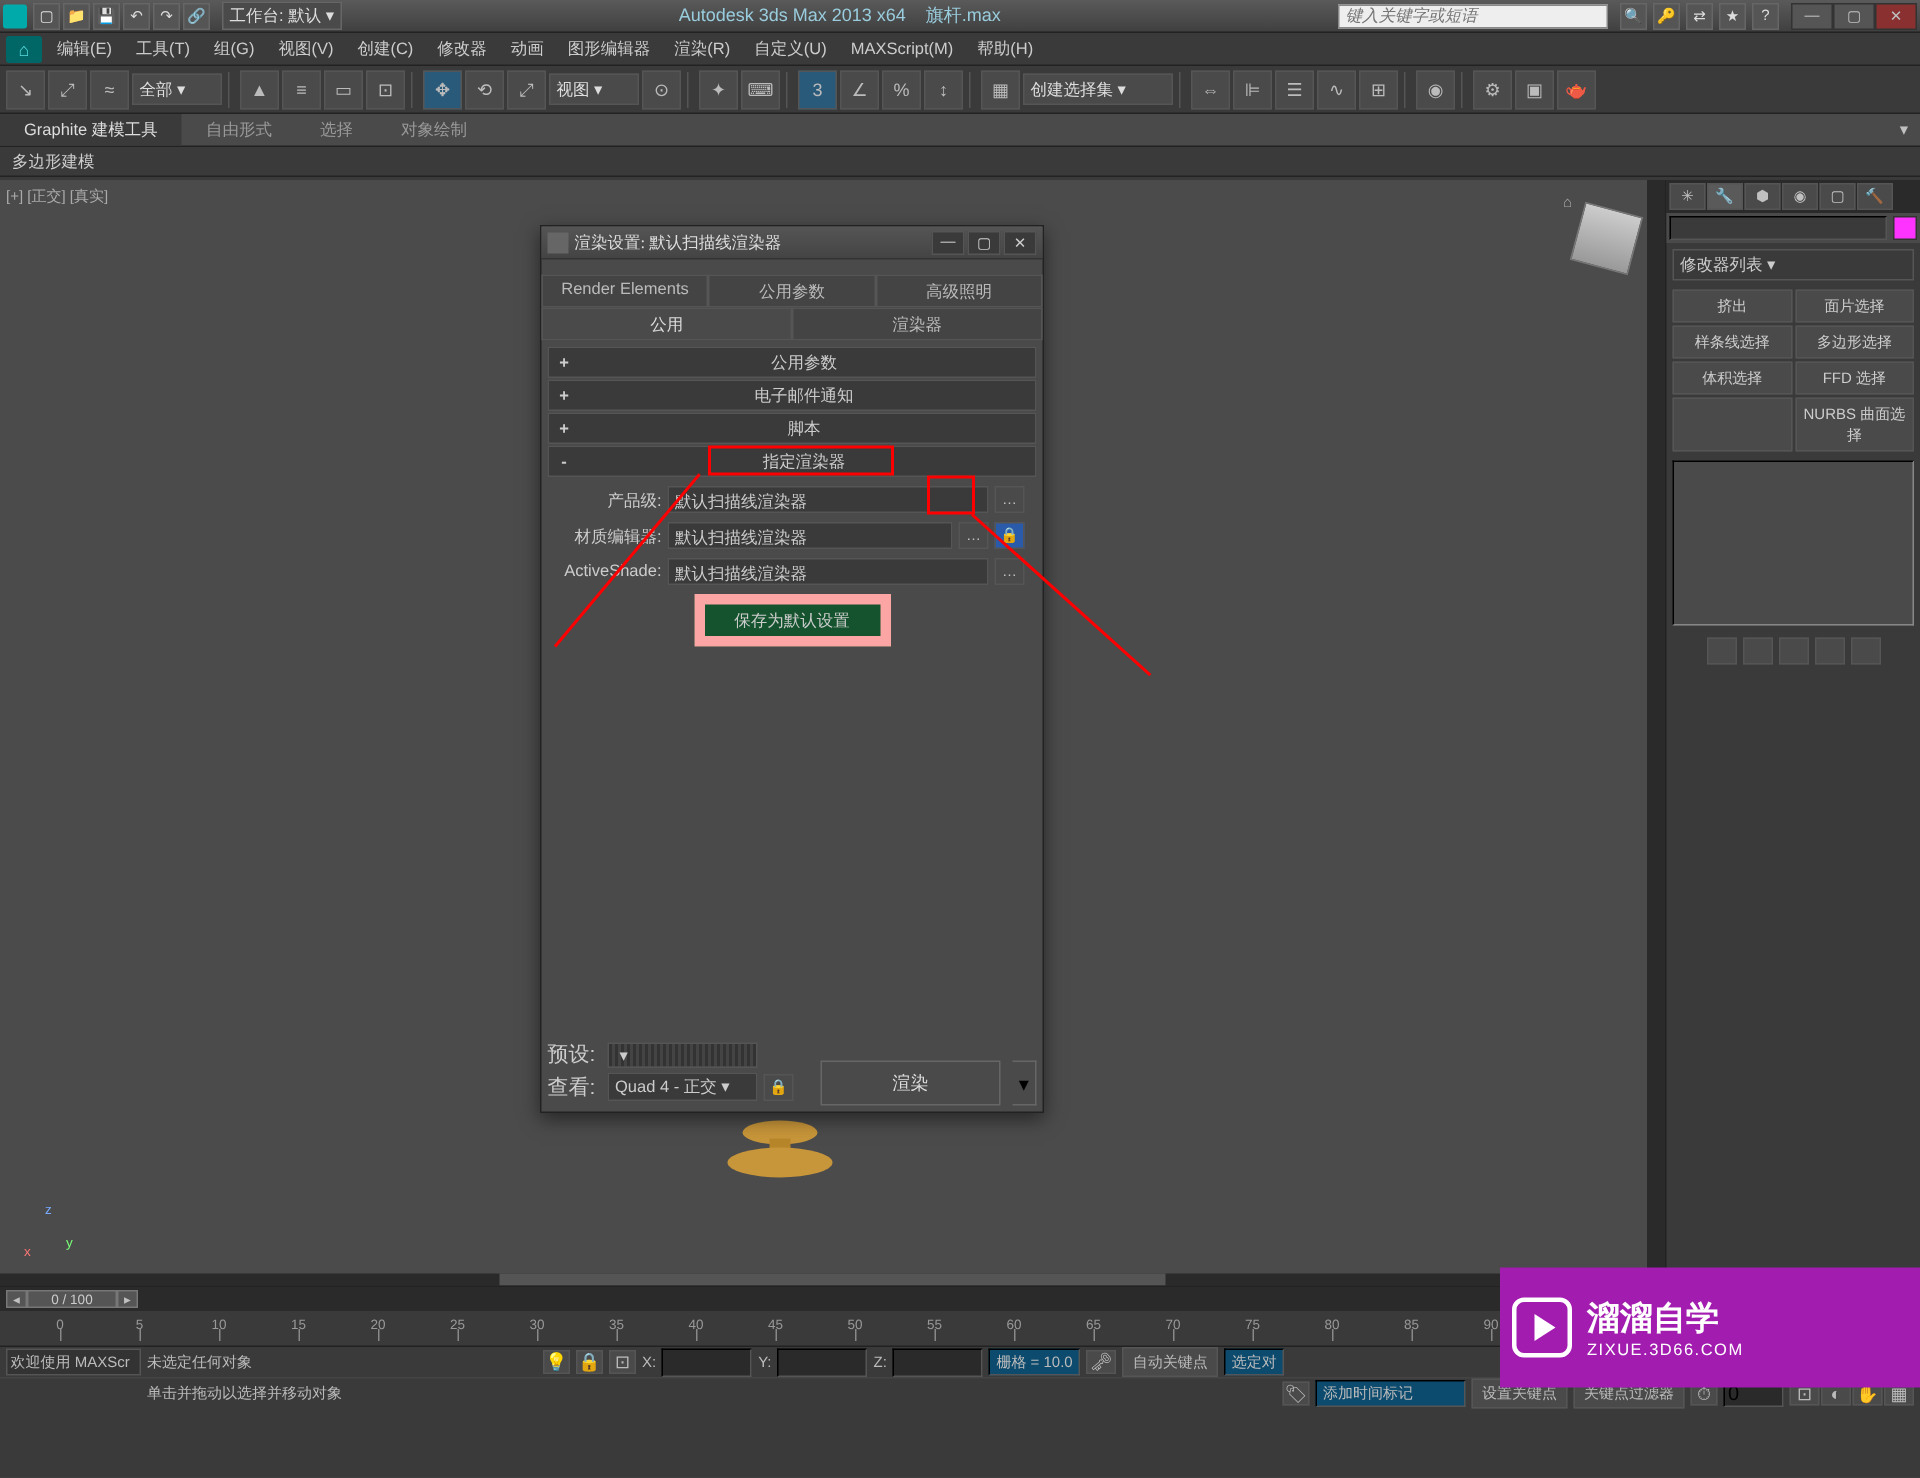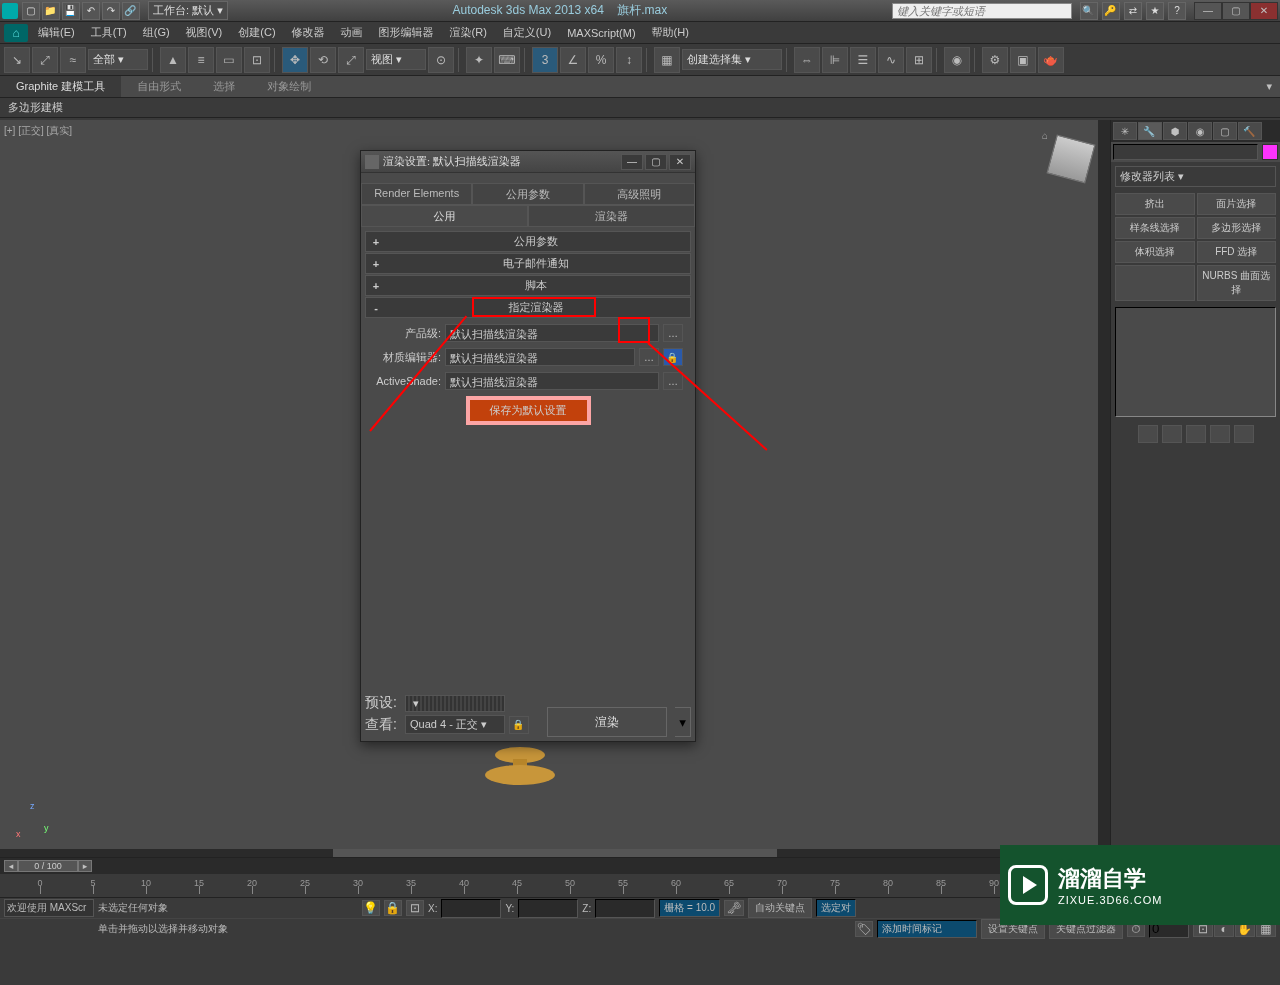--- a/index.html
+++ b/index.html
@@ -75,21 +75,21 @@
 .rollup-toggle { width: 12px; text-align: center; margin-right: 4px; font-weight: bold; }
 .rollup-title { flex: 1; text-align: center; }
 .rollup-body { background: #4a4a4a; padding: 6px 8px; }
 
 .assign-row { display: flex; align-items: center; margin-bottom: 6px; gap: 4px; }
 .assign-label { width: 68px; font-size: 11px; color: #ccc; text-align: right; }
 .assign-field { flex: 1; background: #3a3a3a; border: 1px solid #555; padding: 2px 4px; font-size: 11px; color: #ccc; height: 18px; }
 .assign-btn { width: 20px; height: 18px; background: #4a4a4a; border: 1px solid #555; display: flex; align-items: center; justify-content: center; font-size: 10px; }
 .assign-btn.lock { background: #2a5aaa; }
 
-.save-default-btn { display: block; margin: 6px auto 0; padding: 3px 20px; background: #c2410c; border: 4px solid #fca5a5; font-size: 11px; color: #ccc; }
+.save-default-btn { display: block; margin: 6px auto 0; padding: 3px 20px; background: #14532d; border: 7px solid #fca5a5; font-size: 11px; color: #ccc; }
 
 
 .red-box { position: absolute; border: 2px solid #f00; pointer-events: none; }
 .red-line { position: absolute; background: #f00; height: 2px; transform-origin: left center; pointer-events: none; }
 
 .dlg-footer { position: absolute; bottom: 4px; left: 4px; right: 4px; }
 .footer-row { display: flex; align-items: center; gap: 4px; margin-bottom: 3px; }
 .footer-label { width: 36px; font-size: 14px; color: #ccc; }
 .footer-dd { flex: 0 0 100px; background: #3a3a3a; border: 1px solid #555; padding: 1px 4px; font-size: 11px; color: #ccc; }
 .footer-dd.stripe { background: repeating-linear-gradient(90deg, #333, #333 2px, #444 2px, #444 4px); }
@@ -119,21 +119,21 @@
 
 .statusbar { position: absolute; left: 0; right: 0; bottom: 0; height: 88px; background: #3a3a3a; border-top: 1px solid #222; }
 .sb-row { display: flex; align-items: center; height: 20px; padding: 0 4px; gap: 4px; font-size: 10px; color: #bbb; border-top: 1px solid #444; }
 .sb-field { background: #0c4a6e; border: 1px inset #555; padding: 1px 4px; min-width: 40px; }
 .sb-prompt { flex: 0 0 260px; }
 .sb-xyz { width: 60px; background: #2a2a2a; border: 1px inset #555; padding: 1px 2px; }
 .sb-btn { padding: 2px 6px; background: #4a4a4a; border: 1px solid #555; font-size: 10px; }
 .sb-nav-btns { display: flex; gap: 1px; margin-left: auto; }
 
 
-.watermark { position: absolute; right: 0; bottom: 60px; width: 280px; height: 80px; background: #14532d; display: flex; align-items: center; padding: 8px; gap: 10px; }
+.watermark { position: absolute; right: 0; bottom: 60px; width: 280px; height: 80px; background: #a21caf; display: flex; align-items: center; padding: 8px; gap: 10px; }
 .wm-play { width: 40px; height: 40px; border: 3px solid #fff; border-radius: 8px; display: flex; align-items: center; justify-content: center; }
 .wm-play::after { content: ''; border-left: 14px solid #fff; border-top: 9px solid transparent; border-bottom: 9px solid transparent; margin-left: 4px; }
 .wm-text { color: #fff; }
 .wm-text .t1 { font-size: 22px; font-weight: bold; }
 .wm-text .t2 { font-size: 11px; letter-spacing: 1px; }
 
 .scrollbar-h { position: absolute; left: 0; right: 170px; bottom: 124px; height: 12px; background: #2a2a2a; }
 .scrollbar-h .thumb { height: 100%; background: #555; width: 40%; margin-left: 30%; }
 .scrollbar-v { position: absolute; right: 170px; top: 120px; bottom: 136px; width: 12px; background: #2a2a2a; }
 

